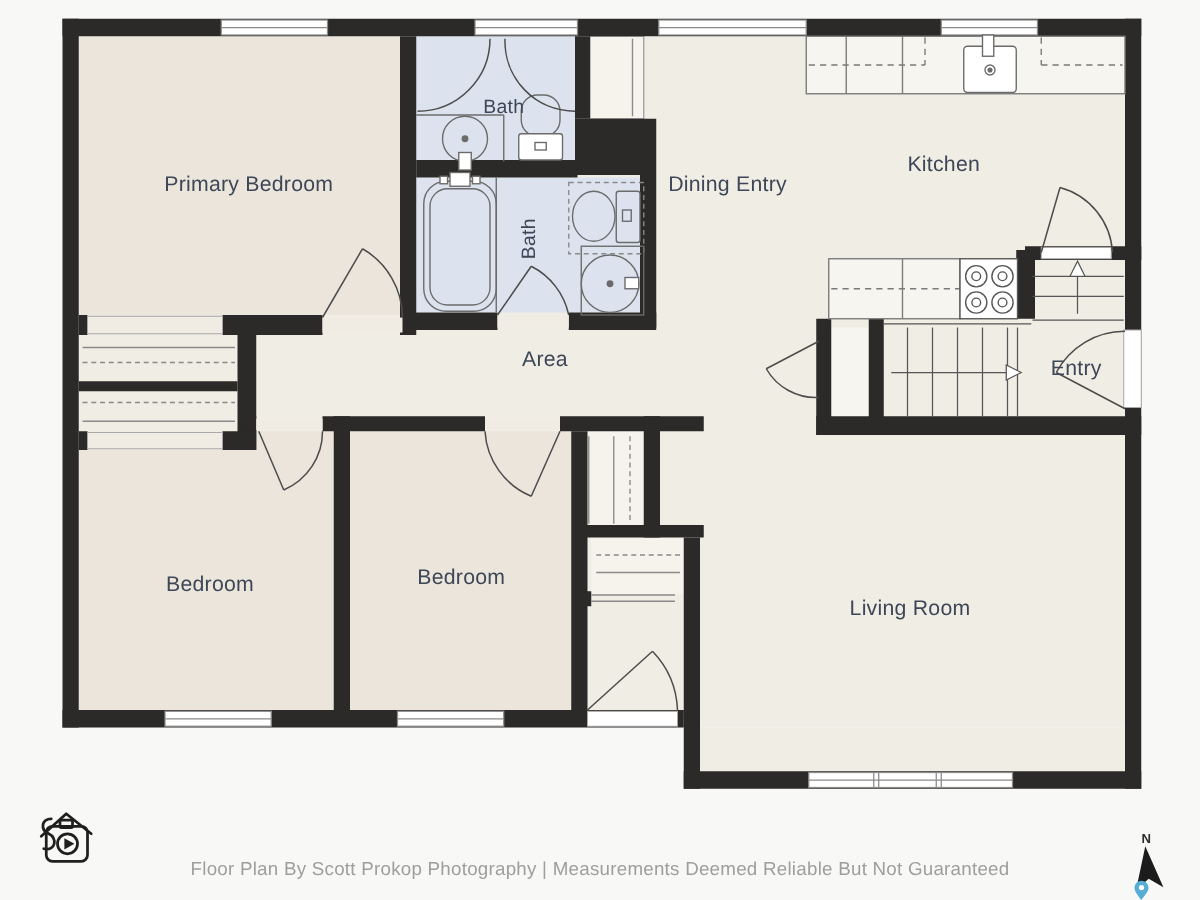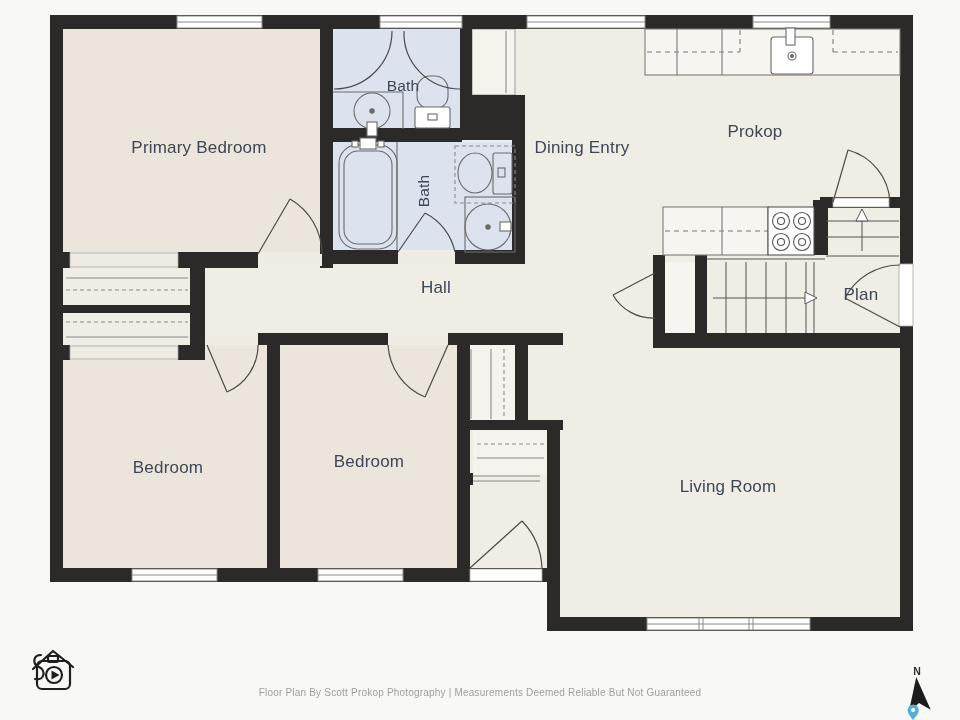--- a/index.html
+++ b/index.html
@@ -3,21 +3,21 @@
 <meta charset="utf-8">
 <style>
   html,body{margin:0;padding:0;background:#f8f8f7;}
   #stage{position:relative;width:960px;height:720px;background:#f8f8f7;overflow:hidden;
          font-family:"Liberation Sans",sans-serif;}
   #plan-svg{position:absolute;left:0;top:0;}
   .lbl{position:absolute;transform:translate(-50%,-50%);font-size:17px;color:#3e4757;
        white-space:nowrap;letter-spacing:.2px;}
   .lbl.small{font-size:15.5px;}
   .lbl.vert{transform:translate(-50%,-50%) rotate(-90deg);}
-  #credit{position:absolute;left:0;right:0;top:687px;text-align:center;font-size:10px;
+  #credit{position:absolute;left:0;right:0;top:687px;text-align:center;font-size:15px;
           color:#9e9e9e;letter-spacing:.2px;}
   #north-label{position:absolute;left:917px;top:671px;transform:translate(-50%,-50%);
                font-size:10.5px;font-weight:bold;color:#2e2e2e;}
   #logo{position:absolute;left:26px;top:643px;}
   #compass{position:absolute;left:895px;top:660px;}
 </style>
 </head>
 <body>
 
 <div id="stage">
@@ -276,23 +276,23 @@
         <line x1="655" y1="273" x2="613" y2="295"></line>
         <path d="M613,295 A46,46 0 0 0 655,318"></path>
       </g>
     </g>
   </svg>
 
   <div class="lbl" style="left:199px;top:148px">Primary Bedroom</div>
   <div class="lbl small" style="left:403px;top:86px">Bath</div>
   <div class="lbl small vert" style="left:424px;top:191px">Bath</div>
   <div class="lbl" style="left:582px;top:148px">Dining Entry</div>
-  <div class="lbl" style="left:755px;top:132px">Prokop</div>
-  <div class="lbl" style="left:436px;top:288px">Hall</div>
-  <div class="lbl" style="left:861px;top:295px">Plan</div>
+  <div class="lbl" style="left:755px;top:132px">Kitchen</div>
+  <div class="lbl" style="left:436px;top:288px">Area</div>
+  <div class="lbl" style="left:861px;top:295px">Entry</div>
   <div class="lbl" style="left:168px;top:468px">Bedroom</div>
   <div class="lbl" style="left:369px;top:462px">Bedroom</div>
   <div class="lbl" style="left:728px;top:487px">Living Room</div>
 
   <svg id="logo" width="56" height="62" viewBox="0 0 56 62">
     <g fill="none" stroke="#1f1f1f" stroke-width="2.2" stroke-linecap="round" stroke-linejoin="round">
       <path d="M7,26 L27,8 L47,24"></path>
       <rect x="11" y="18" width="33" height="28" rx="5"></rect>
       <rect x="22" y="13" width="10" height="6" rx="1"></rect>
       <circle cx="28" cy="32" r="8"></circle>

